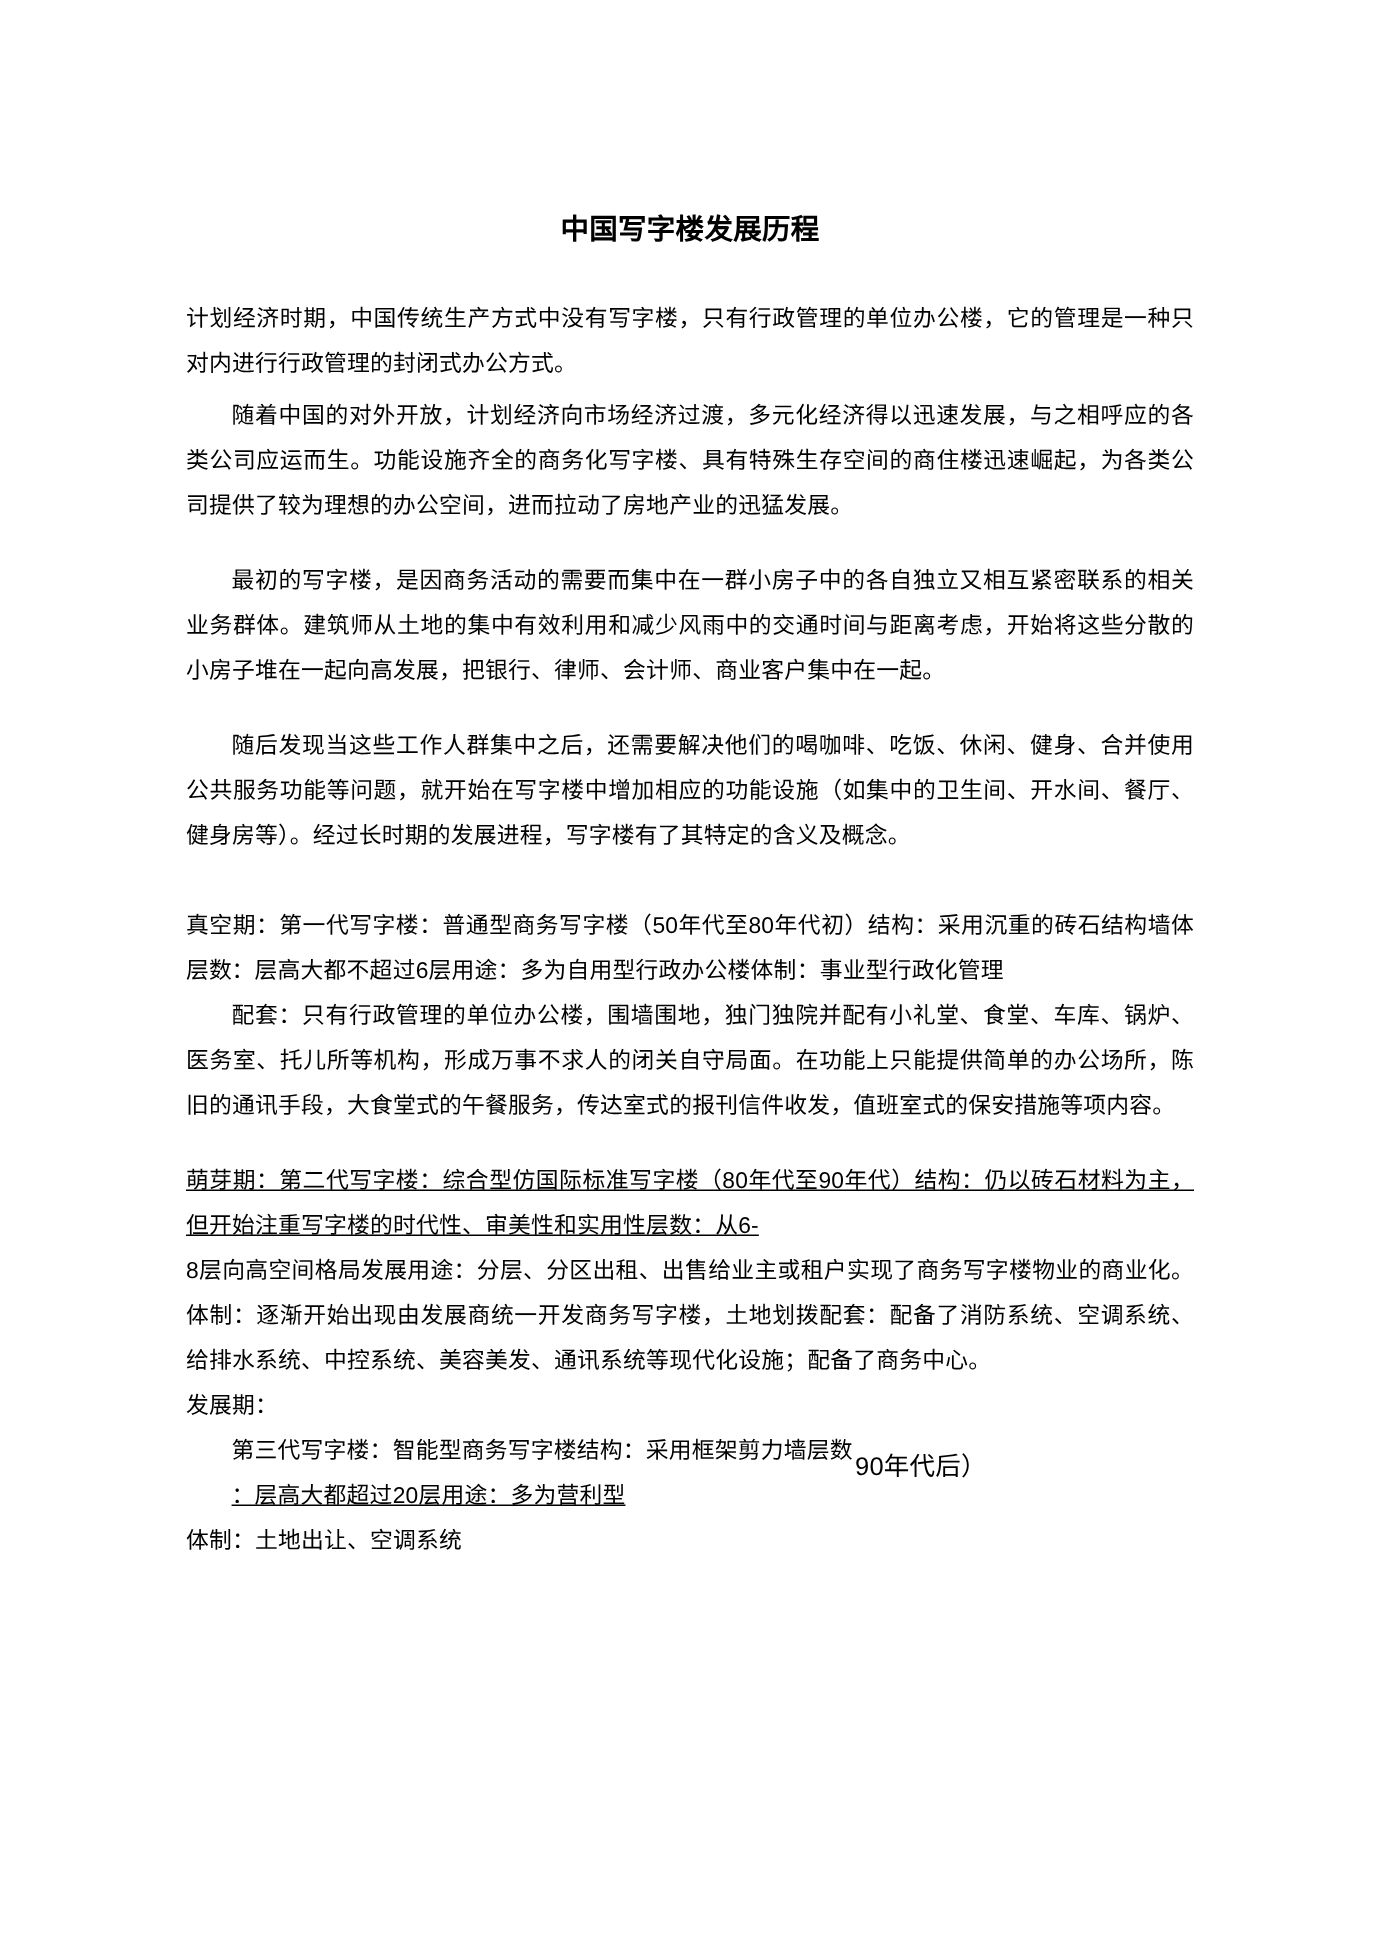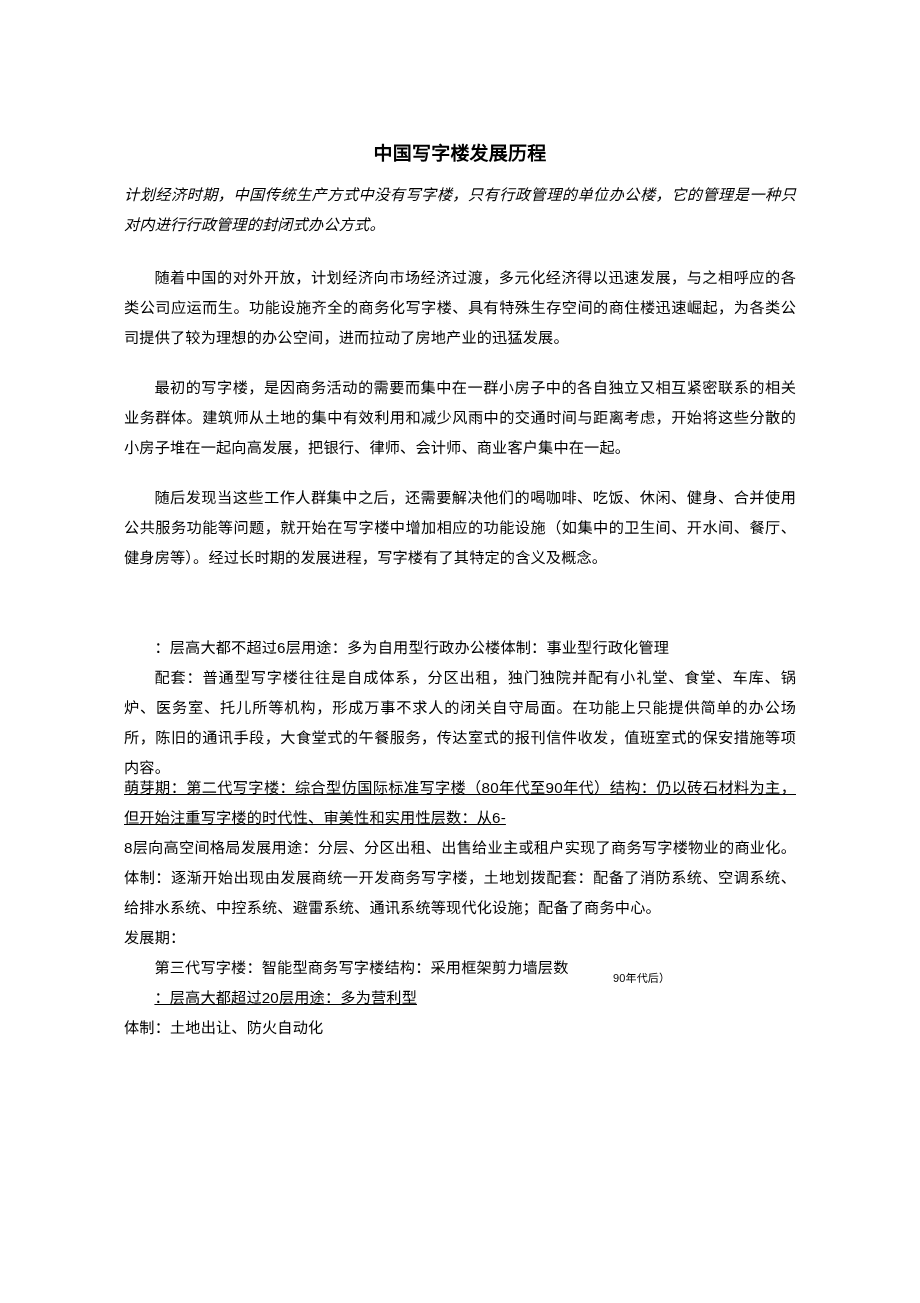--- a/index.html
+++ b/index.html
@@ -50,55 +50,55 @@
     text-indent: 2em;
   }
   .sub-indent {
     padding-left: 2em;
   }
   .nowrap-line {
     white-space: nowrap;
   }
   .float-frag {
     position: absolute;
-    font-size: 11px;
+    font-size: 17px;
     line-height: 30px;
     letter-spacing: 0.15px;
     white-space: nowrap;
-    margin-left: 43px;
   }
 </style>
 </head>
 <body>
 
 <div class="page">
 
   <h1 class="doc-title">中国写字楼发展历程</h1>
 
-  <div class="body-block" style="top: 180px; font-style: italic;">计划经济时期，中国传统生产方式中没有写字楼，只有行政管理的单位办公楼，它的管理是一种只对内进行行政管理的封闭式办公方式。</div>
+  <div class="body-block" style="top: 198px;">计划经济时期，中国传统生产方式中没有写字楼，只有行政管理的单位办公楼，它的管理是一种只对内进行行政管理的封闭式办公方式。</div>
 
   <div class="body-block indent2" style="top: 263px;">随着中国的对外开放，计划经济向市场经济过渡，多元化经济得以迅速发展，与之相呼应的各类公司应运而生。功能设施齐全的商务化写字楼、具有特殊生存空间的商住楼迅速崛起，为各类公司提供了较为理想的办公空间，进而拉动了房地产业的迅猛发展。</div>
 
   <div class="body-block indent2" style="top: 483px;">随后发现当这些工作人群集中之后，还需要解决他们的喝咖啡、吃饭、休闲、健身、合并使用公共服务功能等问题，就开始在写字楼中增加相应的功能设施（如集中的卫生间、开水间、餐厅、健身房等）。经过长时期的发展进程，写字楼有了其特定的含义及概念。</div>
 
   <div class="body-block indent2" style="top: 373px;">最初的写字楼，是因商务活动的需要而集中在一群小房子中的各自独立又相互紧密联系的相关业务群体。建筑师从土地的集中有效利用和减少风雨中的交通时间与距离考虑，开始将这些分散的小房子堆在一起向高发展，把银行、律师、会计师、商业客户集中在一起。</div>
 
+  <div class="body-block" style="top: 603px;">真空期：第一代写字楼：普通型商务写字楼（50年代至80年代初）结构：采用沉重的砖石结构墙体层数</div>
 
   <div class="body-block sub-indent" style="top: 633px;">：层高大都不超过6层用途：多为自用型行政办公楼体制：事业型行政化管理</div>
 
-  <div class="body-block indent2" style="top: 663px;">配套：普通型写字楼往往是自成体系，分区出租，独门独院并配有小礼堂、食堂、车库、锅炉、医务室、托儿所等机构，形成万事不求人的闭关自守局面。在功能上只能提供简单的办公场所，陈旧的通讯手段，大食堂式的午餐服务，传达室式的报刊信件收发，值班室式的保安措施等项内容。</div>
+  <div class="body-block indent2" style="top: 663px;">配套：只有行政管理的单位办公楼，围墙围地，独门独院并配有小礼堂、食堂、车库、锅炉、医务室、托儿所等机构，形成万事不求人的闭关自守局面。在功能上只能提供简单的办公场所，陈旧的通讯手段，大食堂式的午餐服务，传达室式的报刊信件收发，值班室式的保安措施等项内容。</div>
 
   <div class="body-block" style="top: 773px; text-decoration: underline;">萌芽期：第二代写字楼：综合型仿国际标准写字楼（80年代至90年代）结构：仍以砖石材料为主，但开始注重写字楼的时代性、审美性和实用性层数：从6-</div>
 
-  <div class="body-block" style="top: 833px;">8层向高空间格局发展用途：分层、分区出租、出售给业主或租户实现了商务写字楼物业的商业化。体制：逐渐开始出现由发展商统一开发商务写字楼，土地划拨配套：配备了消防系统、空调系统、给排水系统、中控系统、避雷系统、通讯系统等现代化设施；配备了商务中心。</div>
+  <div class="body-block" style="top: 833px;">8层向高空间格局发展用途：分层、分区出租、出售给业主或租户实现了商务写字楼物业的商业化。体制：逐渐开始出现由发展商统一开发商务写字楼，土地划拨配套：配备了消防系统、空调系统、给排水系统、中控系统、美容美发、通讯系统等现代化设施；配备了商务中心。</div>
 
   <div class="body-block indent2 nowrap-line" style="top: 953px;">第三代写字楼：智能型商务写字楼结构：采用框架剪力墙层数</div>
 
   <div class="body-block" style="top: 923px;">发展期：</div>
 
   <div class="float-frag" style="left: 570px; top: 963px;">90年代后）</div>
 
   <div class="body-block sub-indent" style="top: 983px; text-decoration: underline;">：层高大都超过20层用途：多为营利型</div>
 
-  <div class="body-block" style="top: 1013px;">体制：土地出让、防火自动化</div>
+  <div class="body-block" style="top: 1013px;">体制：土地出让、空调系统</div>
 
 
 </div>
 
 </body></html>

